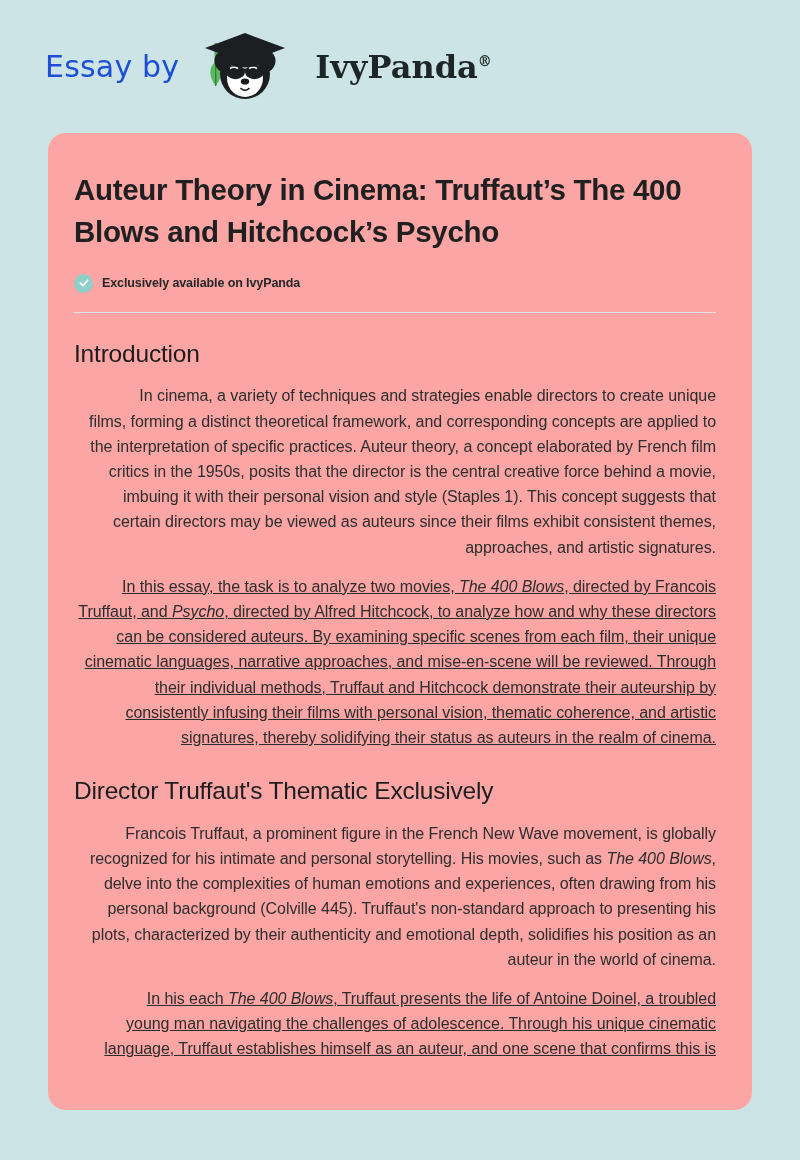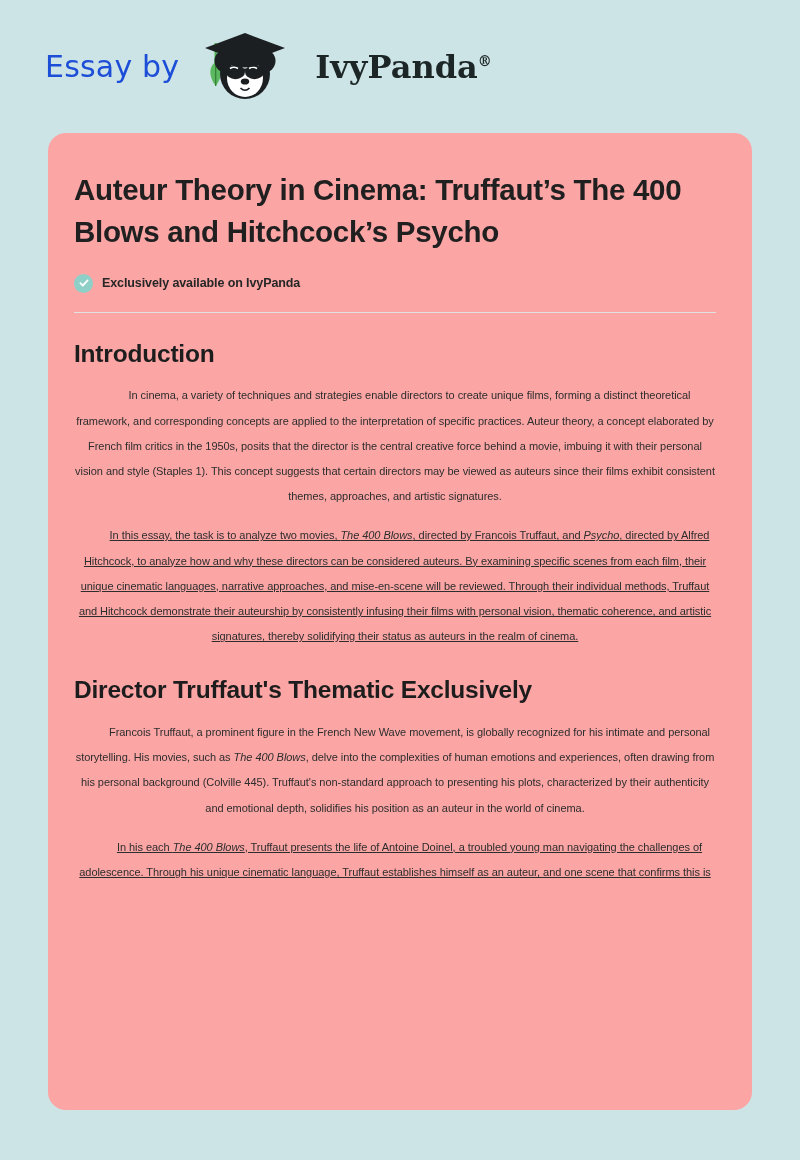--- a/index.html
+++ b/index.html
@@ -109,36 +109,36 @@
   }
 
   .divider {
     height: 1px;
     background: #e2e2e2;
     margin: 19px 0 0 0;
   }
 
   h2.section-heading {
     font-family: "Liberation Sans", sans-serif;
-    font-weight: bold;
+    font-weight: normal;
     font-size: 24.5px;
     color: #1d1d1d;
     letter-spacing: -0.2px;
     margin: 26px 0 0 0;
     line-height: 1.25;
   }
 
   p.body-par {
     font-family: "Liberation Sans", sans-serif;
-    font-size: 11px;
+    font-size: 16px;
     line-height: 25.2px;
     color: #2d2d2d;
     margin: 14px 0 0 0;
     text-indent: 29px;
-    text-align: center;
+    text-align: right;
     letter-spacing: -0.05px;
   }
   p.body-par em { font-style: italic; }
 
   .par-gap { margin-top: 17px; text-decoration: underline; }
 </style>
 </head>
 <body>
 
 <div class="brandbar">

